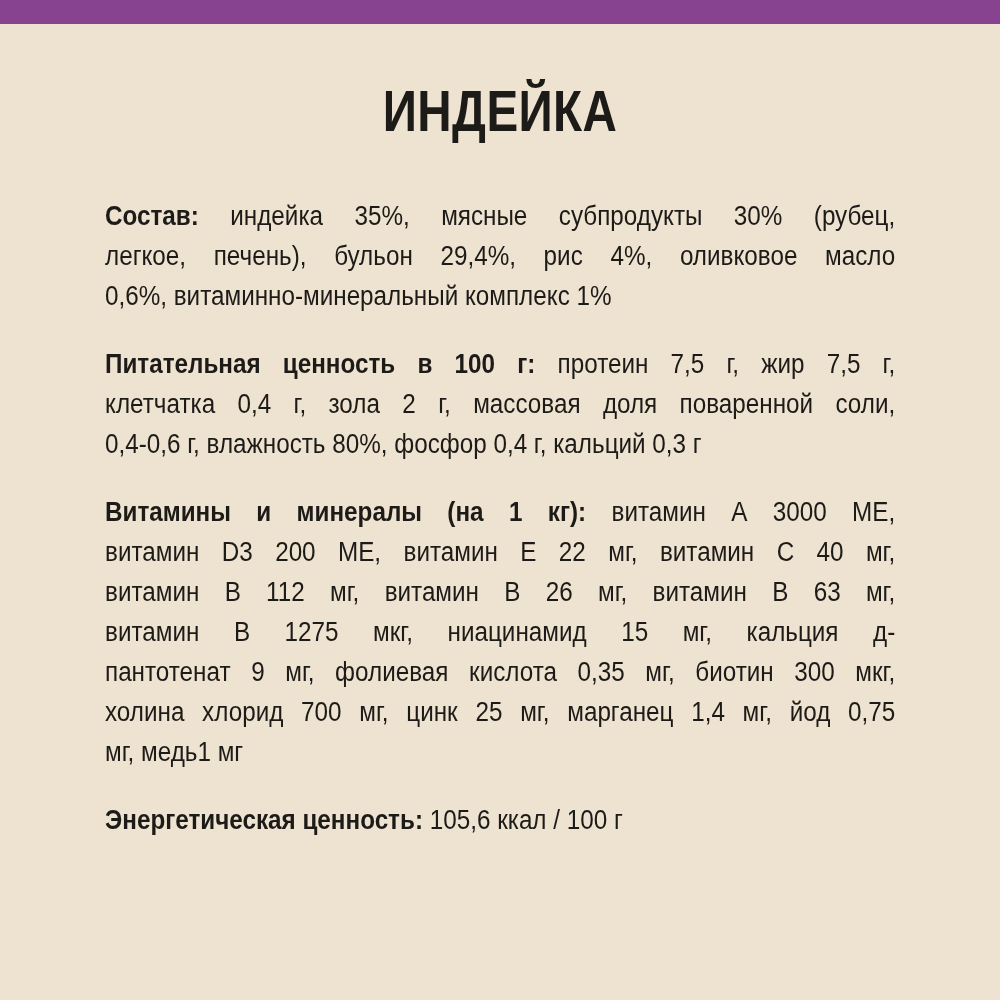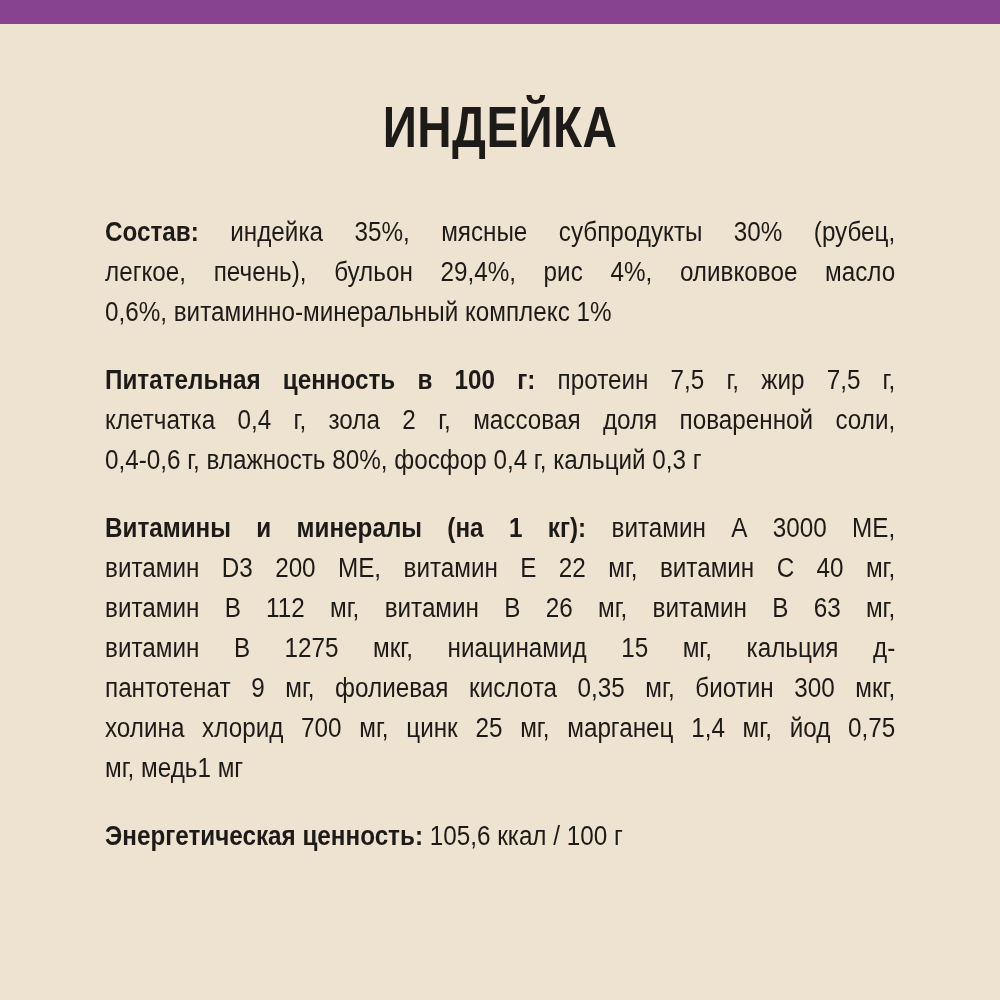--- a/index.html
+++ b/index.html
@@ -12,21 +12,21 @@
     background: #eee2d0;
     font-family: "Liberation Sans", "DejaVu Sans", sans-serif;
     color: #1d1b18;
     overflow: hidden;
   }
   .top-bar {
     width: 100%;
     height: 24px;
   }
   .title-wrap {
-    margin-top: 74px;
+    margin-top: 58px;
     text-align: center;
     line-height: 58px;
     height: 58px;
   }
   .title {
     display: inline-block;
     font-size: 58px;
     font-weight: bold;
     letter-spacing: 0.5px;
     transform: scaleX(0.82);

